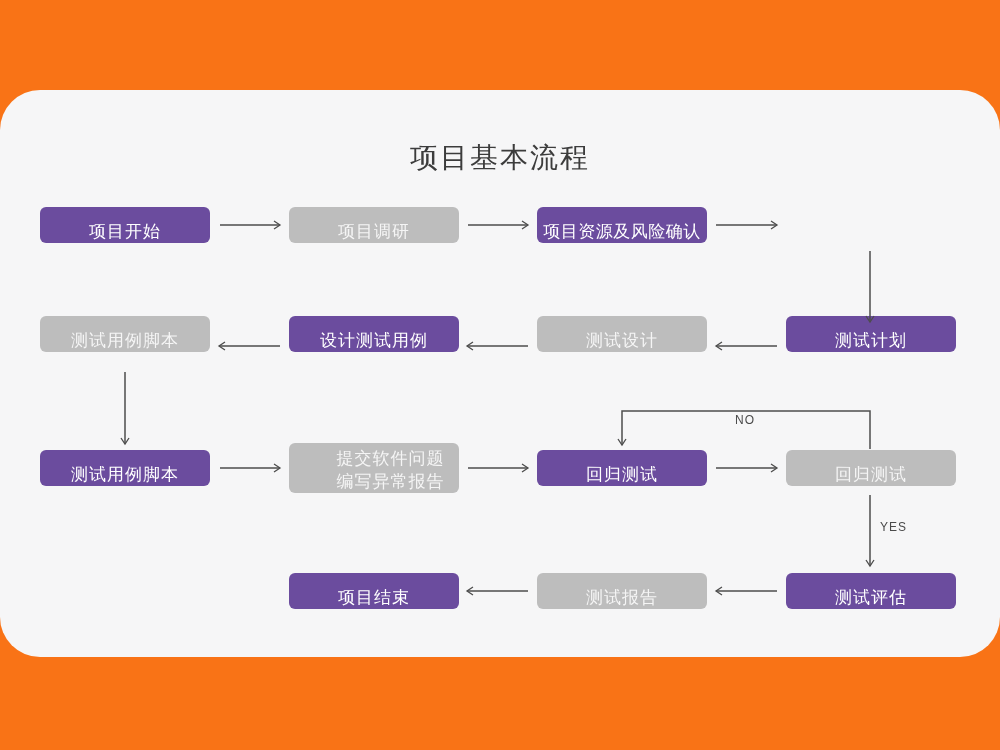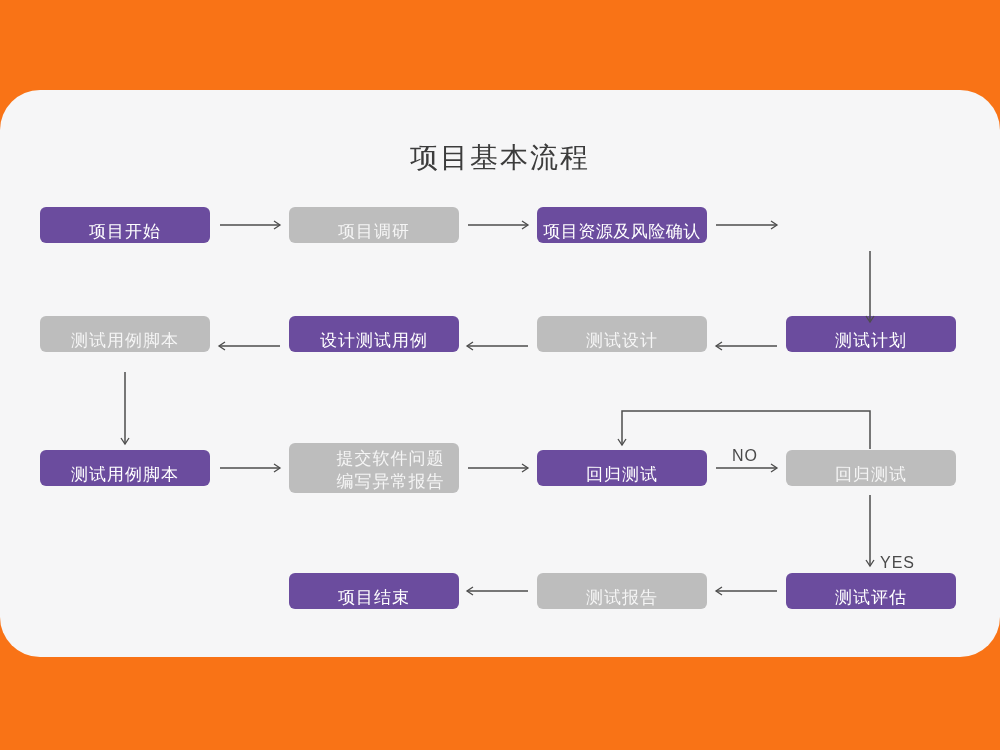--- a/index.html
+++ b/index.html
@@ -73,25 +73,24 @@
     stroke: var(--arrow, #4D4D4D);
     stroke-width: 1.5;
   }
   .chev {
     fill: none;
     stroke: var(--arrow, #4D4D4D);
     stroke-width: 1.3;
   }
   .edge-label {
     position: absolute;
-    font-size: 16px;
+    font-size: 12px;
     letter-spacing: 1px;
     color: #4A4A4A;
     z-index: 4;
-    margin-top: 34px;
   }
   .no-label  { left: 722px; top: 413px; width: 46px; text-align: center; }
   .yes-label { left: 880px; top: 520px; }
 </style>
 </head>
 <body>
 
 <div class="page">
   <div class="card"></div>
 

